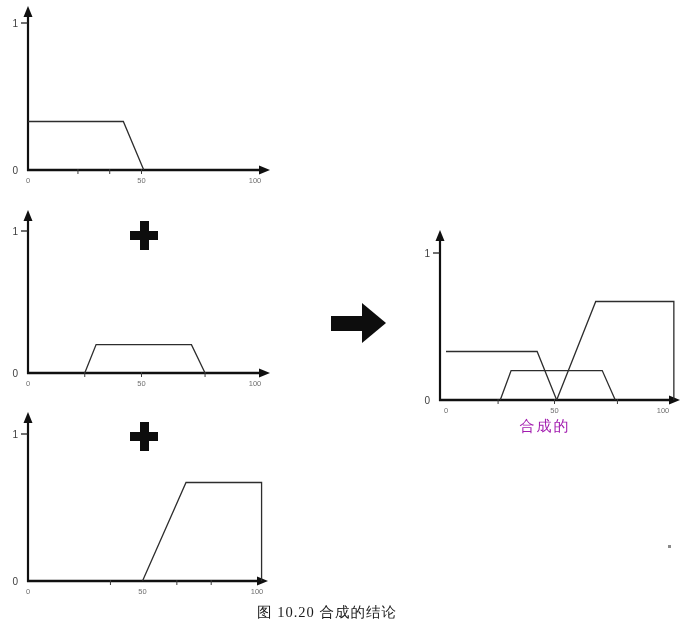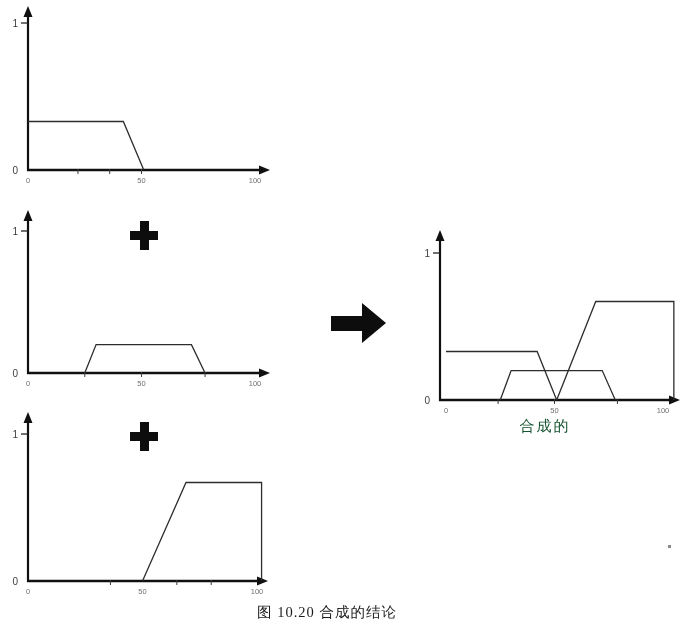--- a/index.html
+++ b/index.html
@@ -21,21 +21,21 @@
   #plus1{left:130px;top:221px;}
   #plus2{left:130px;top:422px;}
   
   .big-arrow{position:absolute;left:331px;top:303px;width:54px;height:40px;}
   .big-arrow .shaft{position:absolute;left:0;top:13px;width:32px;height:15px;background:#0d0d0d;}
   .big-arrow .head{position:absolute;left:31px;top:0;width:0;height:0;
     border-top:20px solid transparent;border-bottom:20px solid transparent;
     border-left:24px solid #0d0d0d;}
   .composite-label{
     position:absolute;left:420px;top:417px;width:250px;text-align:center;
-    font-family:"Liberation Serif", serif;font-size:15px;color:#14532d;letter-spacing:2px;
+    font-family:"Liberation Serif", serif;font-size:15px;color:#a21caf;letter-spacing:2px;
   }
   .caption{
     position:absolute;left:0;top:603px;width:100%;text-align:center;
     transform:translateX(-16px);
     font-family:"Liberation Serif", serif;font-size:14.5px;color:#1b1b1b;letter-spacing:1px;
   }
   .noise-dot{position:absolute;left:668px;top:545px;width:3px;height:3px;background:#8a8a8a;}
   svg text{font-family:"Liberation Sans", sans-serif;}
 </style>
 </head>

